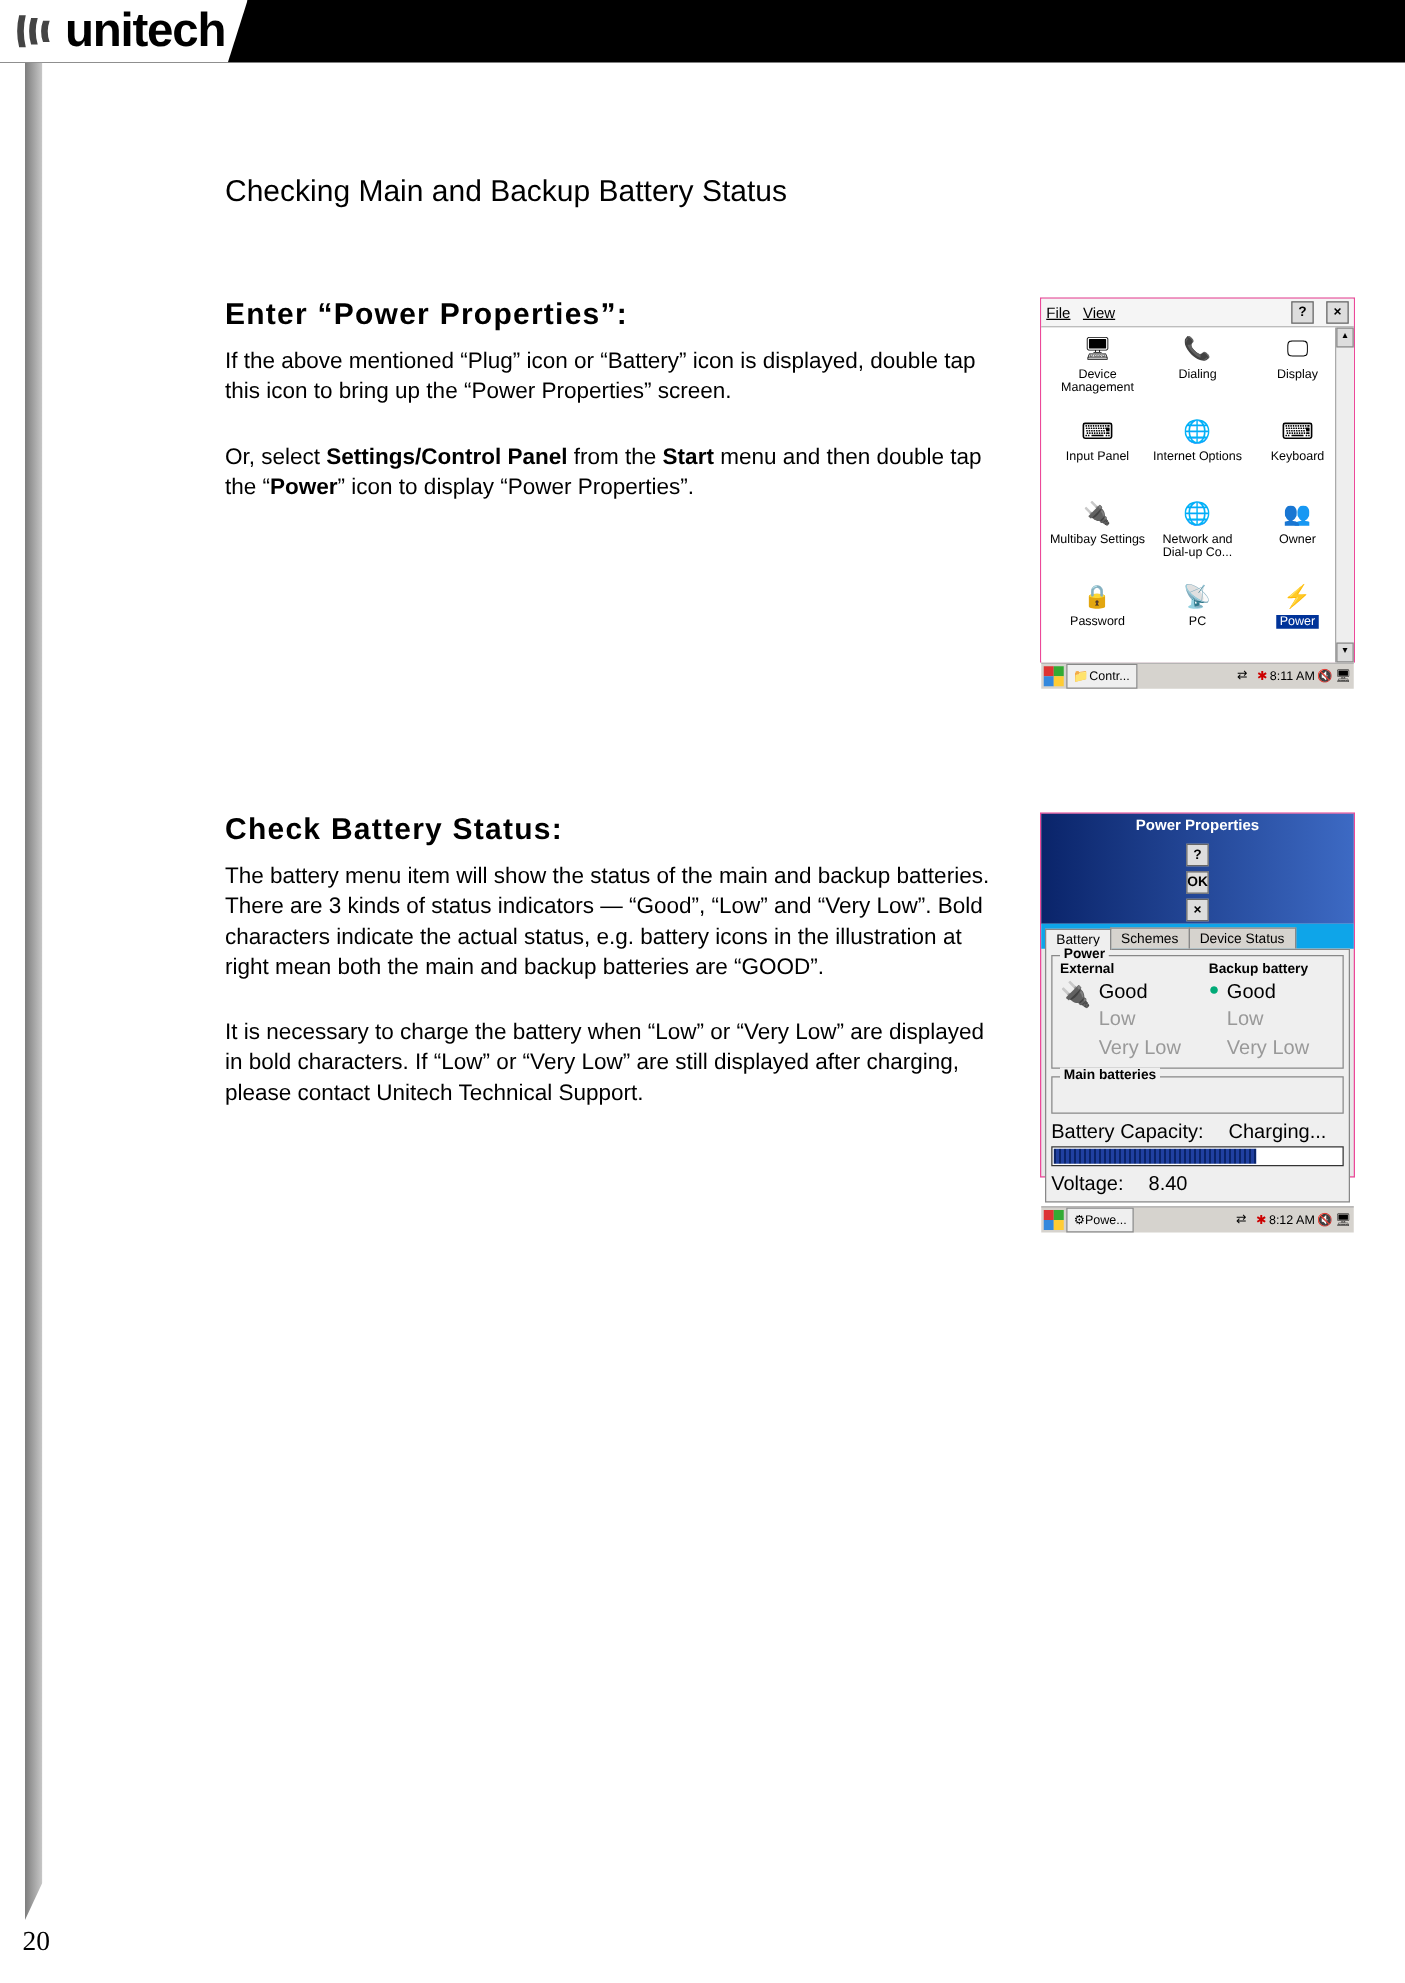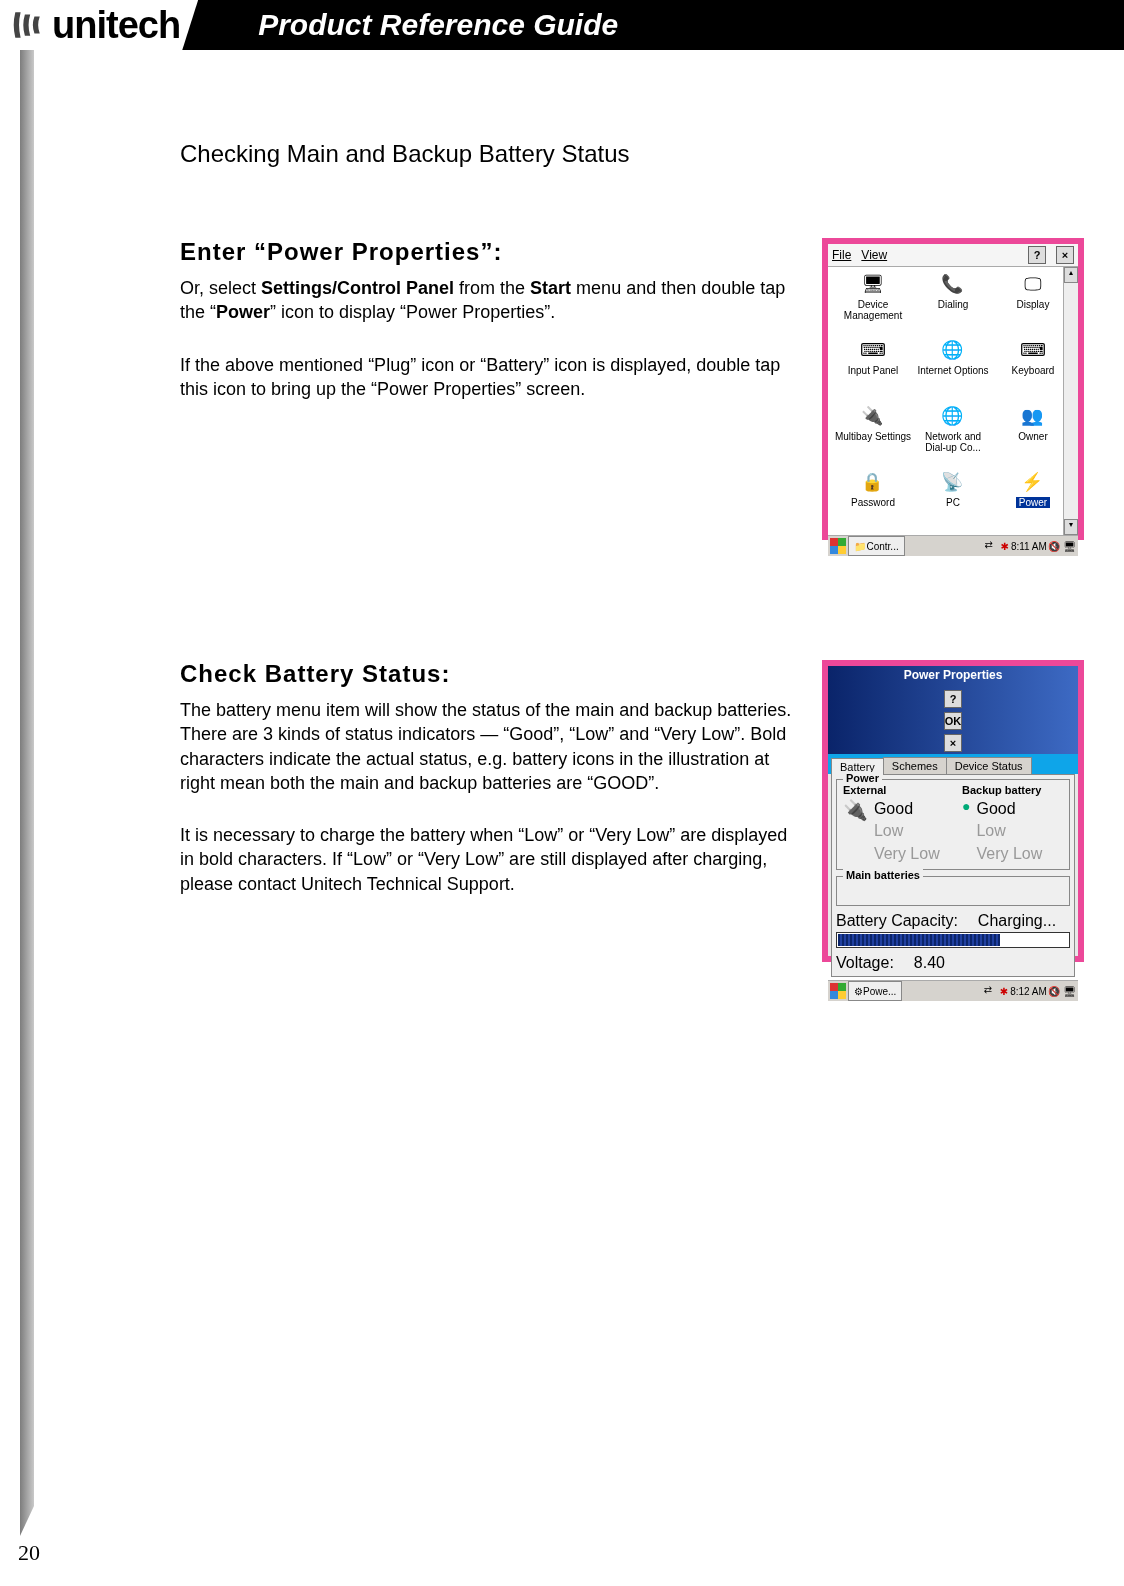--- a/index.html
+++ b/index.html
@@ -90,21 +90,21 @@
   }
   .para {
     font-size: 18px;
     line-height: 1.35;
     margin: 0 0 28px 0;
   }
   .bold { font-weight: 700; }
   
   .shot {
     width: 250px;
-    border: 6px solid #ec4899;
+    border: 1px solid #ec4899;
     font-family: Tahoma, Arial, sans-serif;
     font-size: 11px;
     background: #e8e8e8;
   }
   .shot1 { height: 290px; display:flex; flex-direction:column; }
   .shot-menubar {
     background: #f5f5f5;
     border-bottom: 1px solid #aaa;
     padding: 2px 4px;
     display: flex;
@@ -267,35 +267,34 @@
 
   <div class="topbar">
     <div class="logo-wrap">
       <span class="logo-glyph">
         <svg viewBox="0 0 32 32">
             <path d="M5 4 Q2 16 5 28 L10 28 Q7 16 10 4 Z M14 6 Q11 16 14 26 L19 26 Q16 16 19 6 Z M23 8 Q20 16 23 24 L28 24 Q25 16 28 8 Z" fill="#444"></path>
           </svg>
       </span>
       <span class="logo-text">unitech</span>
     </div>
-    <div class="guide-title">Product Reference Guide</div>
   </div>
 
   <div class="left-strip"></div>
 
   <div class="content">
     <div class="h1">Checking Main and Backup Battery Status</div>
 
     <div class="section">
       <div class="txt">
         <div class="h2">Enter “Power Properties”:</div>
+        <p class="para">If the above mentioned “Plug” icon or “Battery” icon is displayed, double tap this icon to bring up the “Power Properties” screen.</p>
         <p class="para">
           <span>Or, select </span><span class="bold">Settings/Control Panel</span><span> from the </span><span class="bold">Start</span><span> menu and then double tap the “</span><span class="bold">Power</span><span>” icon to display “Power Properties”.</span>
         </p>
-        <p class="para">If the above mentioned “Plug” icon or “Battery” icon is displayed, double tap this icon to bring up the “Power Properties” screen.</p>
       </div>
 
       <div class="shot shot1">
         <div class="shot-menubar">
           <span class="mi">File</span>
           <span class="mi">View</span>
           <span class="spacer"></span>
           <span class="sqbtn">?</span>
           <span class="sqbtn">×</span>
         </div>

